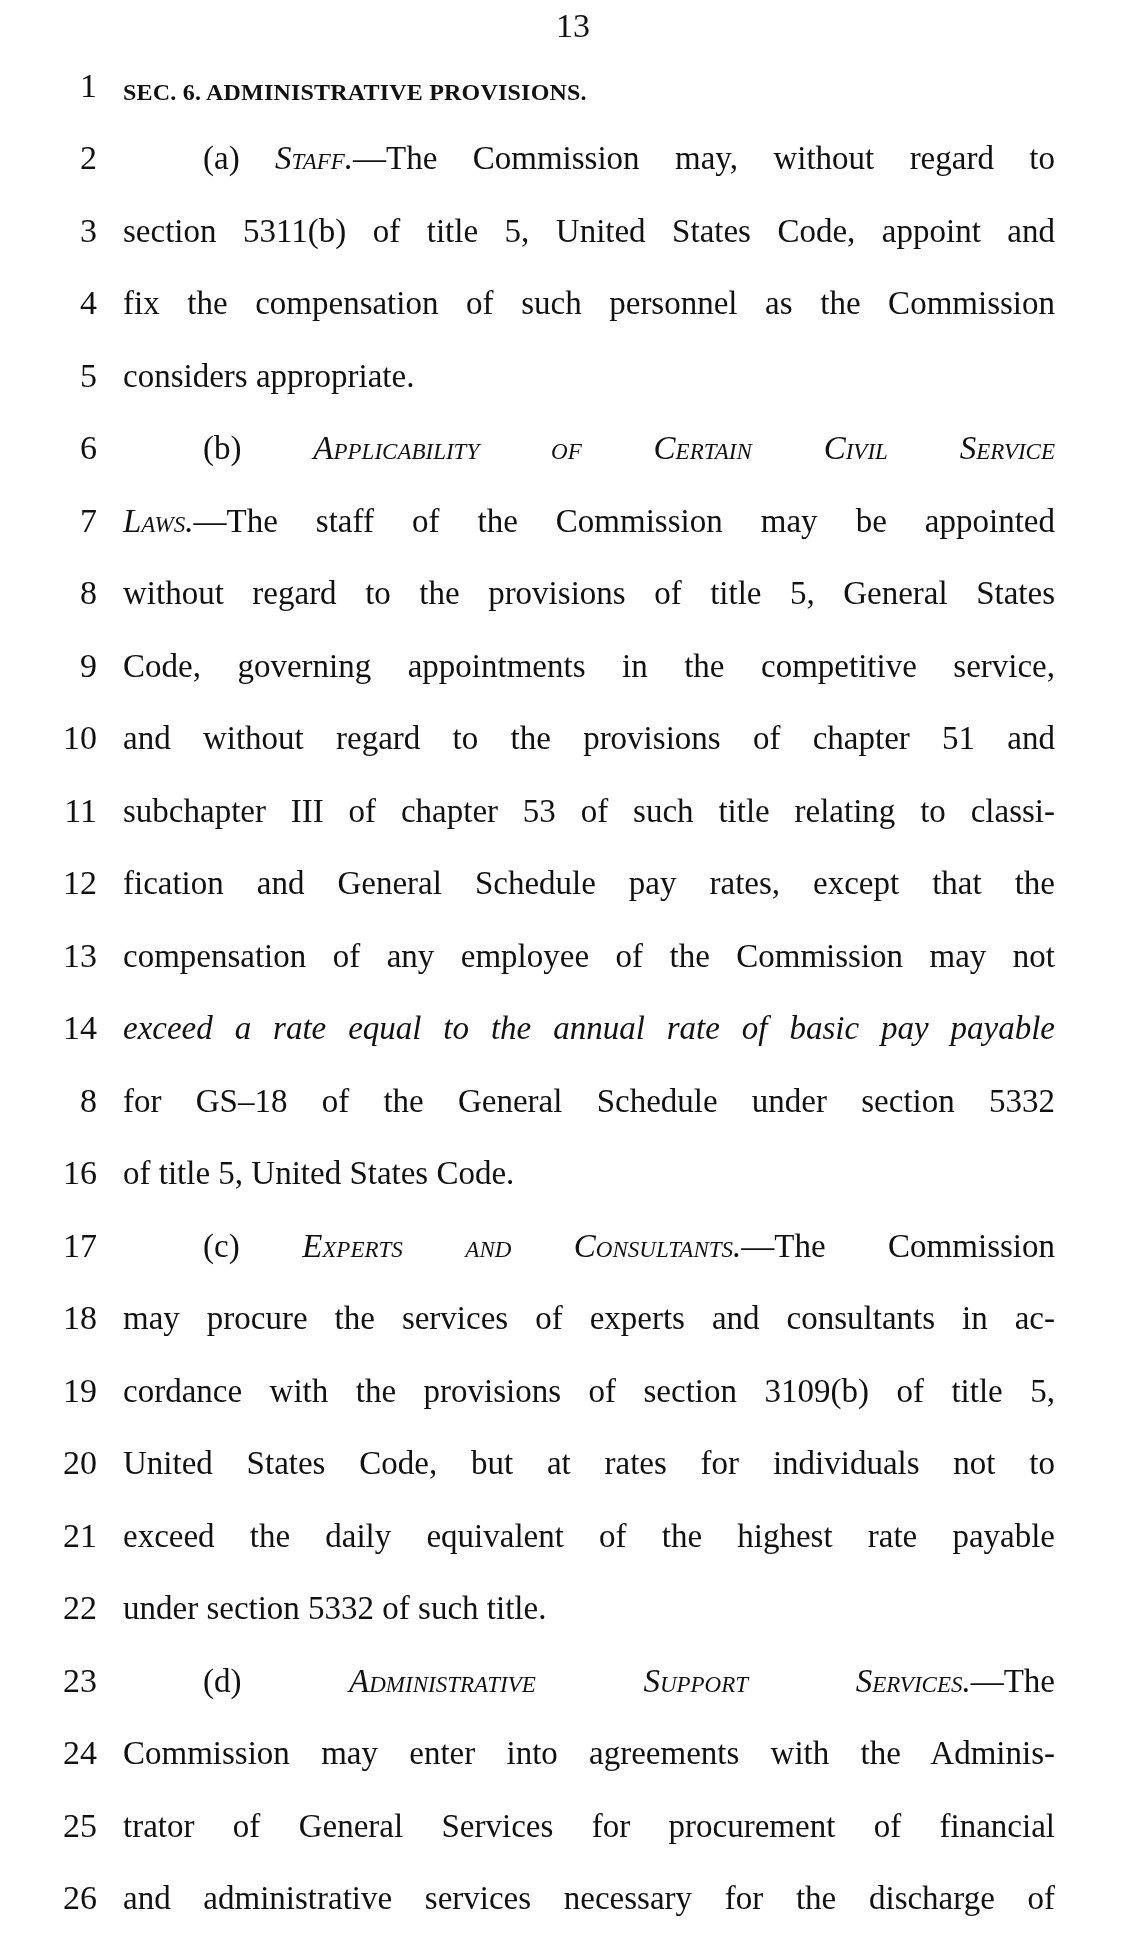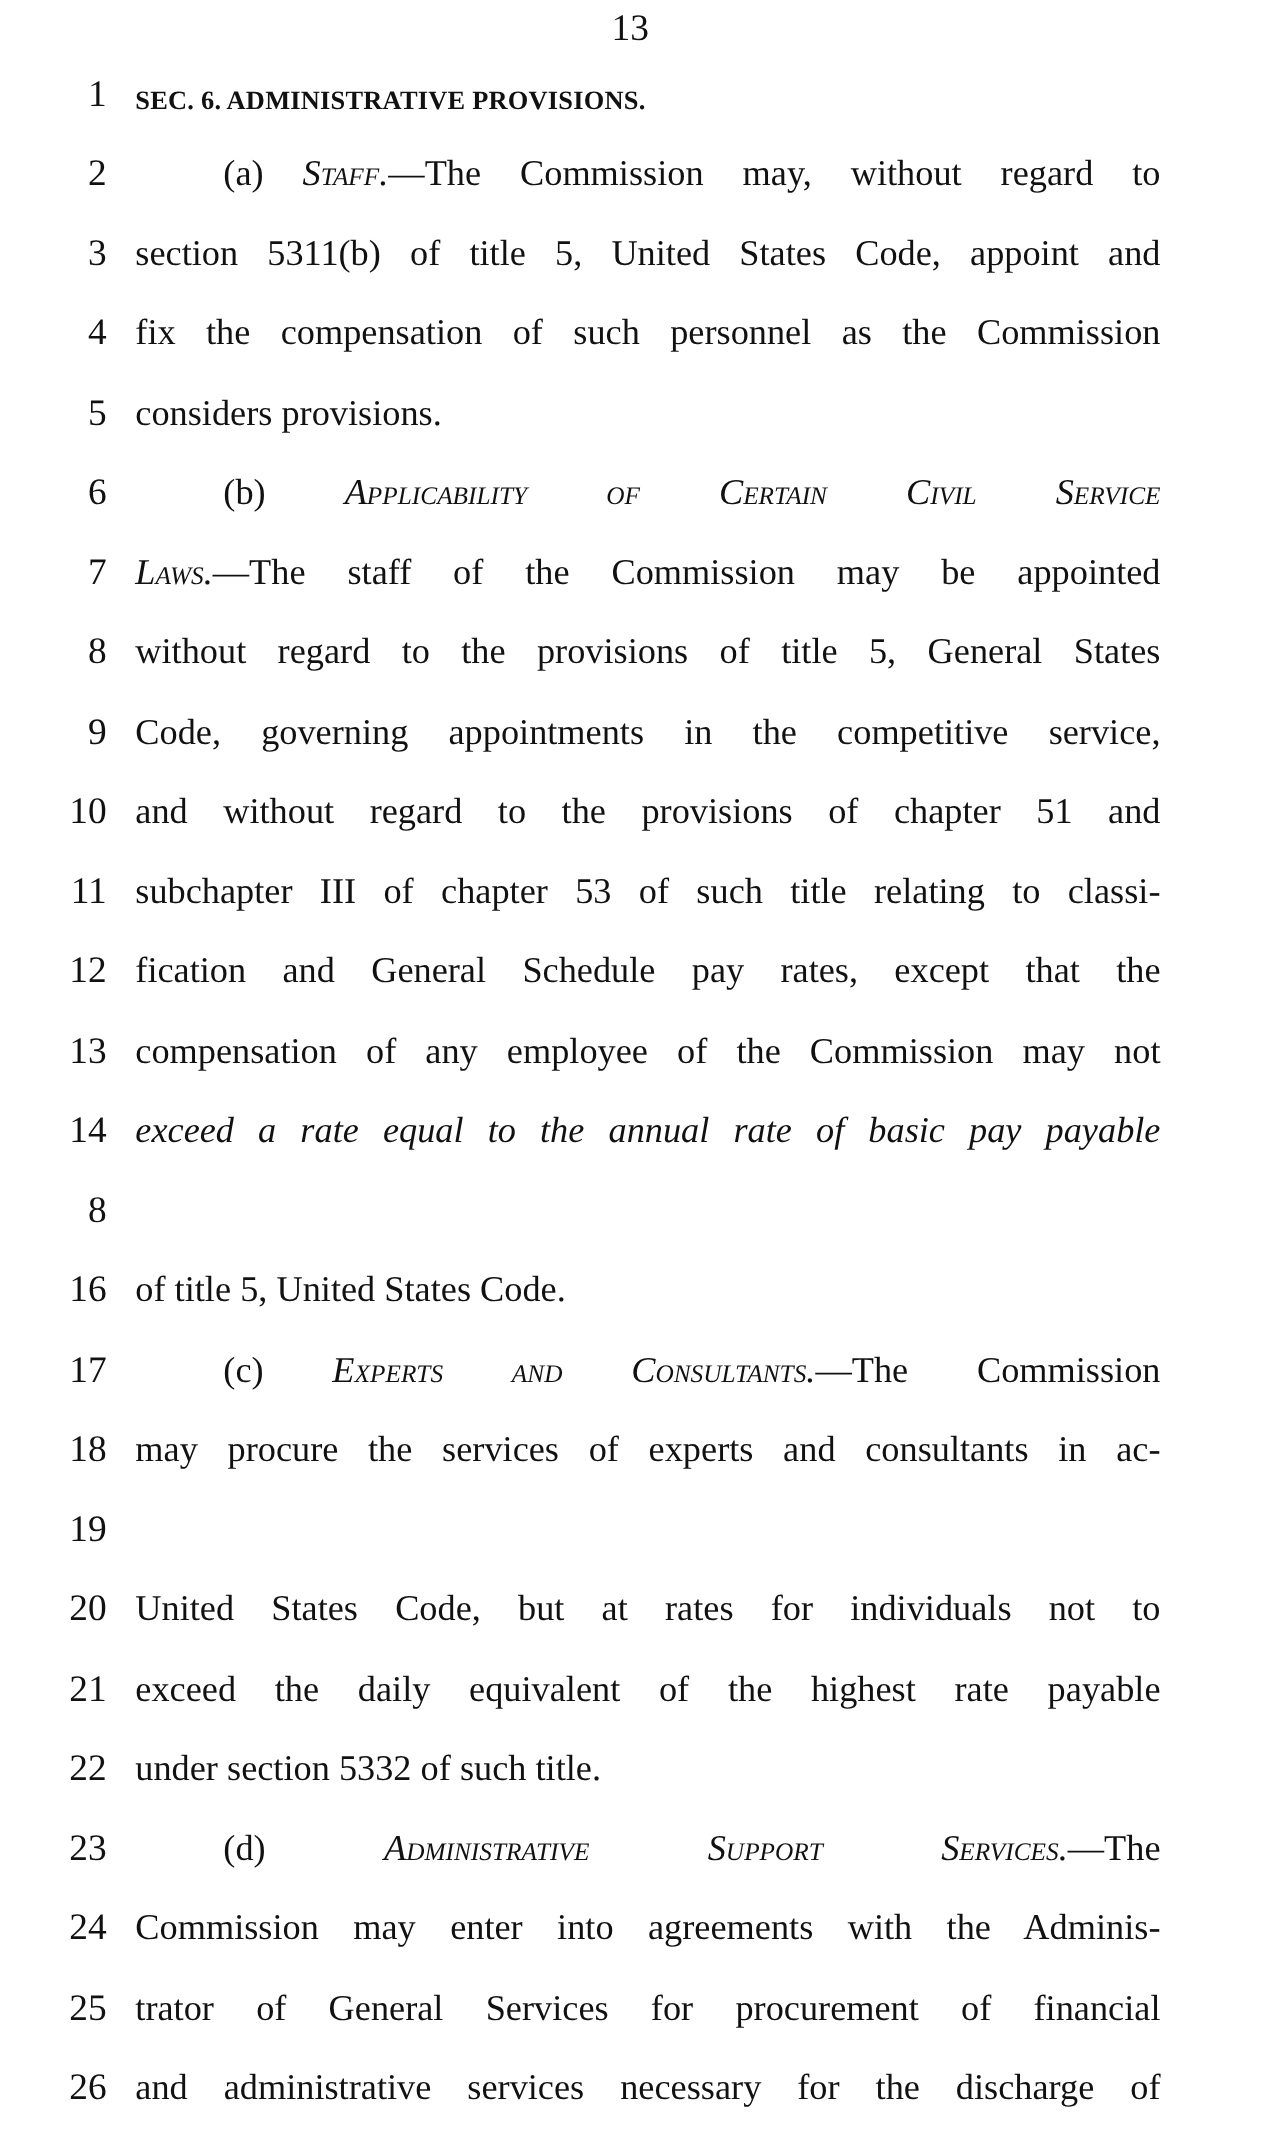--- a/index.html
+++ b/index.html
@@ -38,21 +38,21 @@
     <span class="txt" style="white-space: normal;">section 5311(b) of title 5, United States Code, appoint and</span>
   </div>
 
   <div class="line" style="top:281px">
     <span class="ln">4</span>
     <span class="txt" style="white-space: normal;">fix the compensation of such personnel as the Commission</span>
   </div>
 
   <div class="line" style="top:354px">
     <span class="ln">5</span>
-    <span class="txt last" style="white-space: normal;">considers provisions.</span>
+    <span class="txt last" style="white-space: normal;">considers appropriate.</span>
   </div>
 
   <div class="line" style="top:426px">
     <span class="ln">6</span>
     <span class="txt indent" style="white-space: normal;"><span>(b) </span><span class="sc">Applicability of Certain Civil Service</span></span>
   </div>
 
   <div class="line" style="top:499px">
     <span class="ln">7</span>
     <span class="txt" style="white-space: normal;"><span class="sc">Laws.</span><span>—The staff of the Commission may be appointed</span></span>
@@ -88,39 +88,41 @@
     <span class="txt" style="white-space: normal;">compensation of any employee of the Commission may not</span>
   </div>
 
   <div class="line" style="top:1006px">
     <span class="ln">14</span>
     <span class="txt" style="white-space: normal; font-style: italic;">exceed a rate equal to the annual rate of basic pay payable</span>
   </div>
 
   <div class="line" style="top:1079px">
     <span class="ln">8</span>
+    <span class="txt" style="white-space: normal;">for GS–18 of the General Schedule under section 5332</span>
   </div>
 
   <div class="line" style="top:1151px">
     <span class="ln">16</span>
     <span class="txt last" style="white-space: normal;">of title 5, United States Code.</span>
   </div>
 
   <div class="line" style="top:1224px">
     <span class="ln">17</span>
     <span class="txt indent" style="white-space: normal;"><span>(c) </span><span class="sc">Experts and Consultants.</span><span>—The Commission</span></span>
   </div>
 
   <div class="line" style="top:1296px">
     <span class="ln">18</span>
     <span class="txt" style="white-space: normal;">may procure the services of experts and consultants in ac-</span>
   </div>
 
   <div class="line" style="top:1369px">
     <span class="ln">19</span>
+    <span class="txt" style="white-space: normal;">cordance with the provisions of section 3109(b) of title 5,</span>
   </div>
 
   <div class="line" style="top:1441px">
     <span class="ln">20</span>
     <span class="txt" style="white-space: normal;">United States Code, but at rates for individuals not to</span>
   </div>
 
   <div class="line" style="top:1514px">
     <span class="ln">21</span>
     <span class="txt" style="white-space: normal;">exceed the daily equivalent of the highest rate payable</span>

